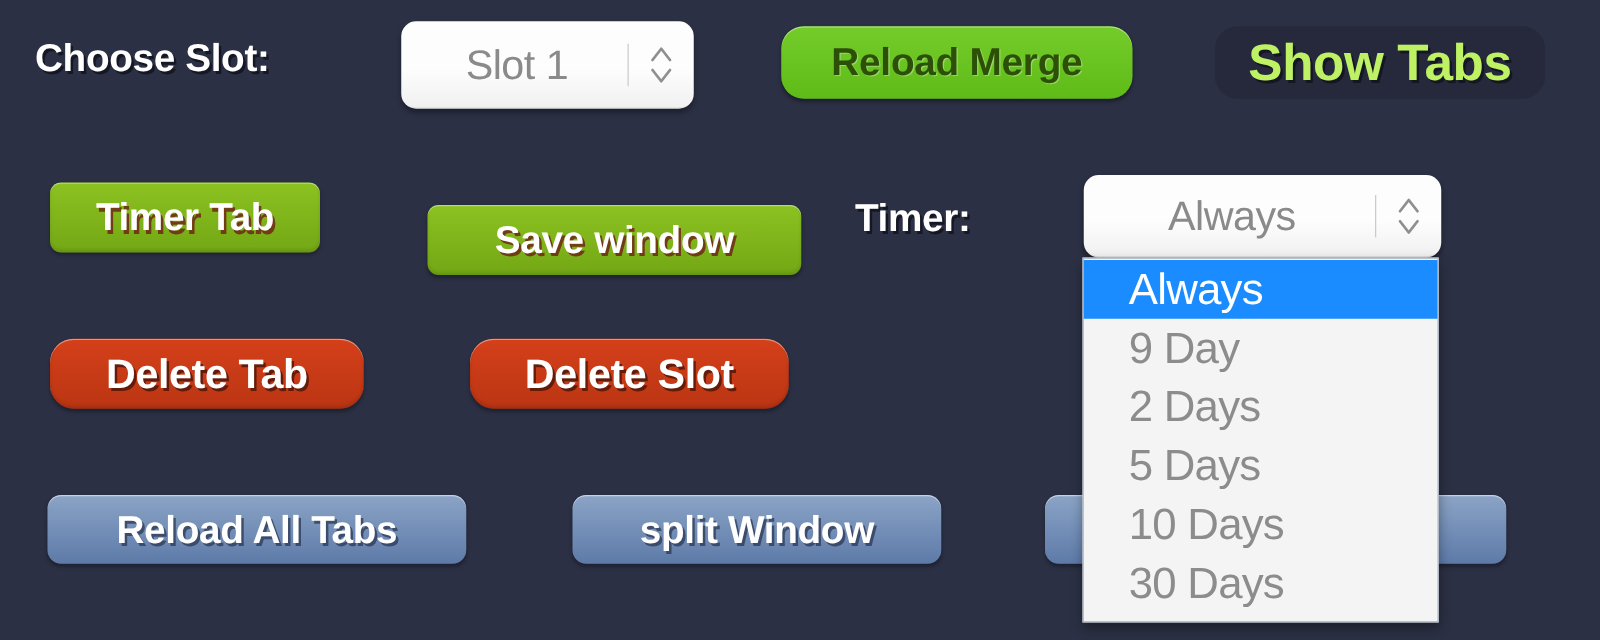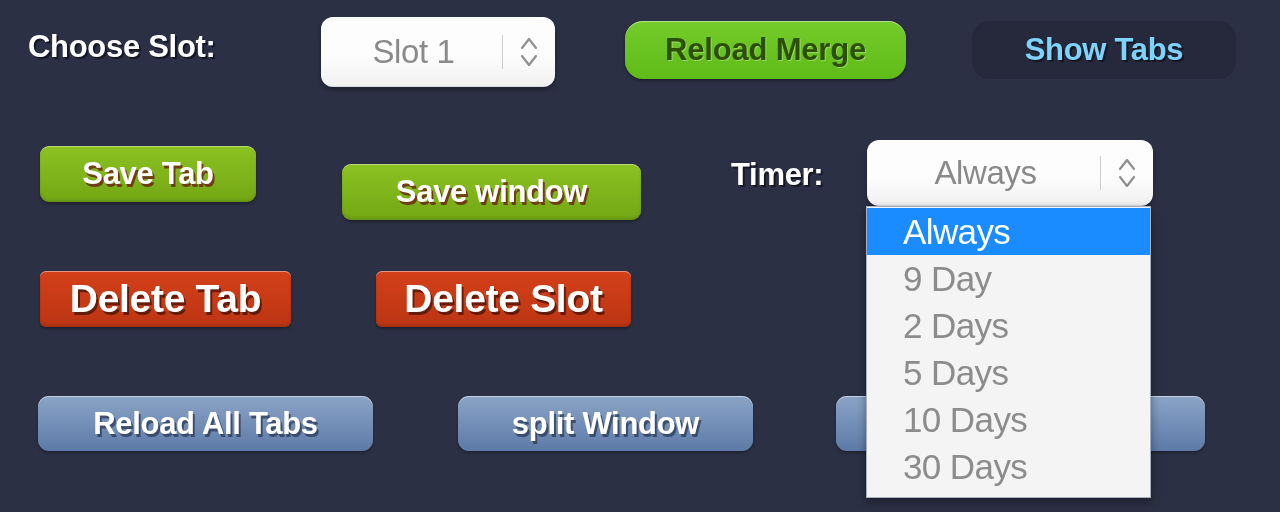--- a/index.html
+++ b/index.html
@@ -53,23 +53,23 @@
     font-size: 31px;
     letter-spacing: -0.2px;
     text-shadow: 1px 1px 0 rgba(255,255,255,0.32);
     box-shadow: inset 0 1px 0 rgba(255,255,255,0.45),
                 0 2px 3px rgba(0,0,0,0.35);
   }
 
   
   .btn-ghost {
     background: rgba(30,33,48,0.45);
-    color: #7dd3fc;
+    color: #bef264;
     border-radius: 18px;
-    font-size: 31px;
+    font-size: 41px;
     letter-spacing: -0.3px;
     text-shadow: 2px 2px 0 rgba(18,20,30,0.85);
   }
 
   
   .btn-olive {
     background: linear-gradient(#8cc221, #73a715);
     color: #ffffff;
     border-radius: 9px;
     font-size: 31px;
@@ -77,22 +77,22 @@
     text-shadow: 2px 3px 0 rgba(110,40,20,0.85);
     box-shadow: inset 0 1px 0 rgba(255,255,255,0.4),
                 inset 0 -2px 3px rgba(0,0,0,0.12),
                 0 2px 3px rgba(0,0,0,0.3);
   }
 
   
   .btn-red {
     background: linear-gradient(#d4401a, #bb3513);
     color: #ffffff;
-    border-radius: 6px;
-    font-size: 39px;
+    border-radius: 19px;
+    font-size: 33px;
     letter-spacing: -0.3px;
     text-shadow: 2px 3px 0 rgba(75,20,8,0.8);
     box-shadow: inset 0 1px 0 rgba(255,255,255,0.45),
                 inset 0 -2px 3px rgba(0,0,0,0.14),
                 0 2px 3px rgba(0,0,0,0.32);
   }
 
   
   .btn-blue {
     background: linear-gradient(#8ba4c6, #5d7aa8);
@@ -182,25 +182,25 @@
         <polyline points="4,15 11,6 18,15"></polyline>
         <polyline points="4,23 11,32 18,23"></polyline>
       </svg>
     </span>
   </div>
 
   <div class="btn btn-green" style="left:625px; top:21px; width:281px; height:58px;">Reload Merge</div>
 
   <div class="btn btn-ghost" style="left:972px; top:21px; width:264px; height:58px;">Show Tabs</div>
 
-  <div class="btn btn-olive" style="left:40px; top:146px; width:216px; height:56px;">Save Tab</div>
+  <div class="btn btn-olive" style="left:40px; top:146px; width:216px; height:56px;">Timer Tab</div>
 
   <div class="btn btn-olive" style="left:342px; top:164px; width:299px; height:56px;">Save window</div>
 
-  <div class="label" style="left:731px; top:157px;">Timer:</div>
+  <div class="label" style="left:684px; top:157px;">Timer:</div>
 
   <div class="select" style="left:867px; top:140px; width:286px; height:66px;">
     <span class="sel-value">Always</span>
     <span class="sel-divider"></span>
     <span class="sel-spinner">
       <svg width="22" height="38" viewBox="0 0 22 38" fill="none" stroke="#8f8f8f" stroke-width="2.2" stroke-linecap="round" stroke-linejoin="round">
         <polyline points="4,15 11,6 18,15"></polyline>
         <polyline points="4,23 11,32 18,23"></polyline>
       </svg>
     </span>

